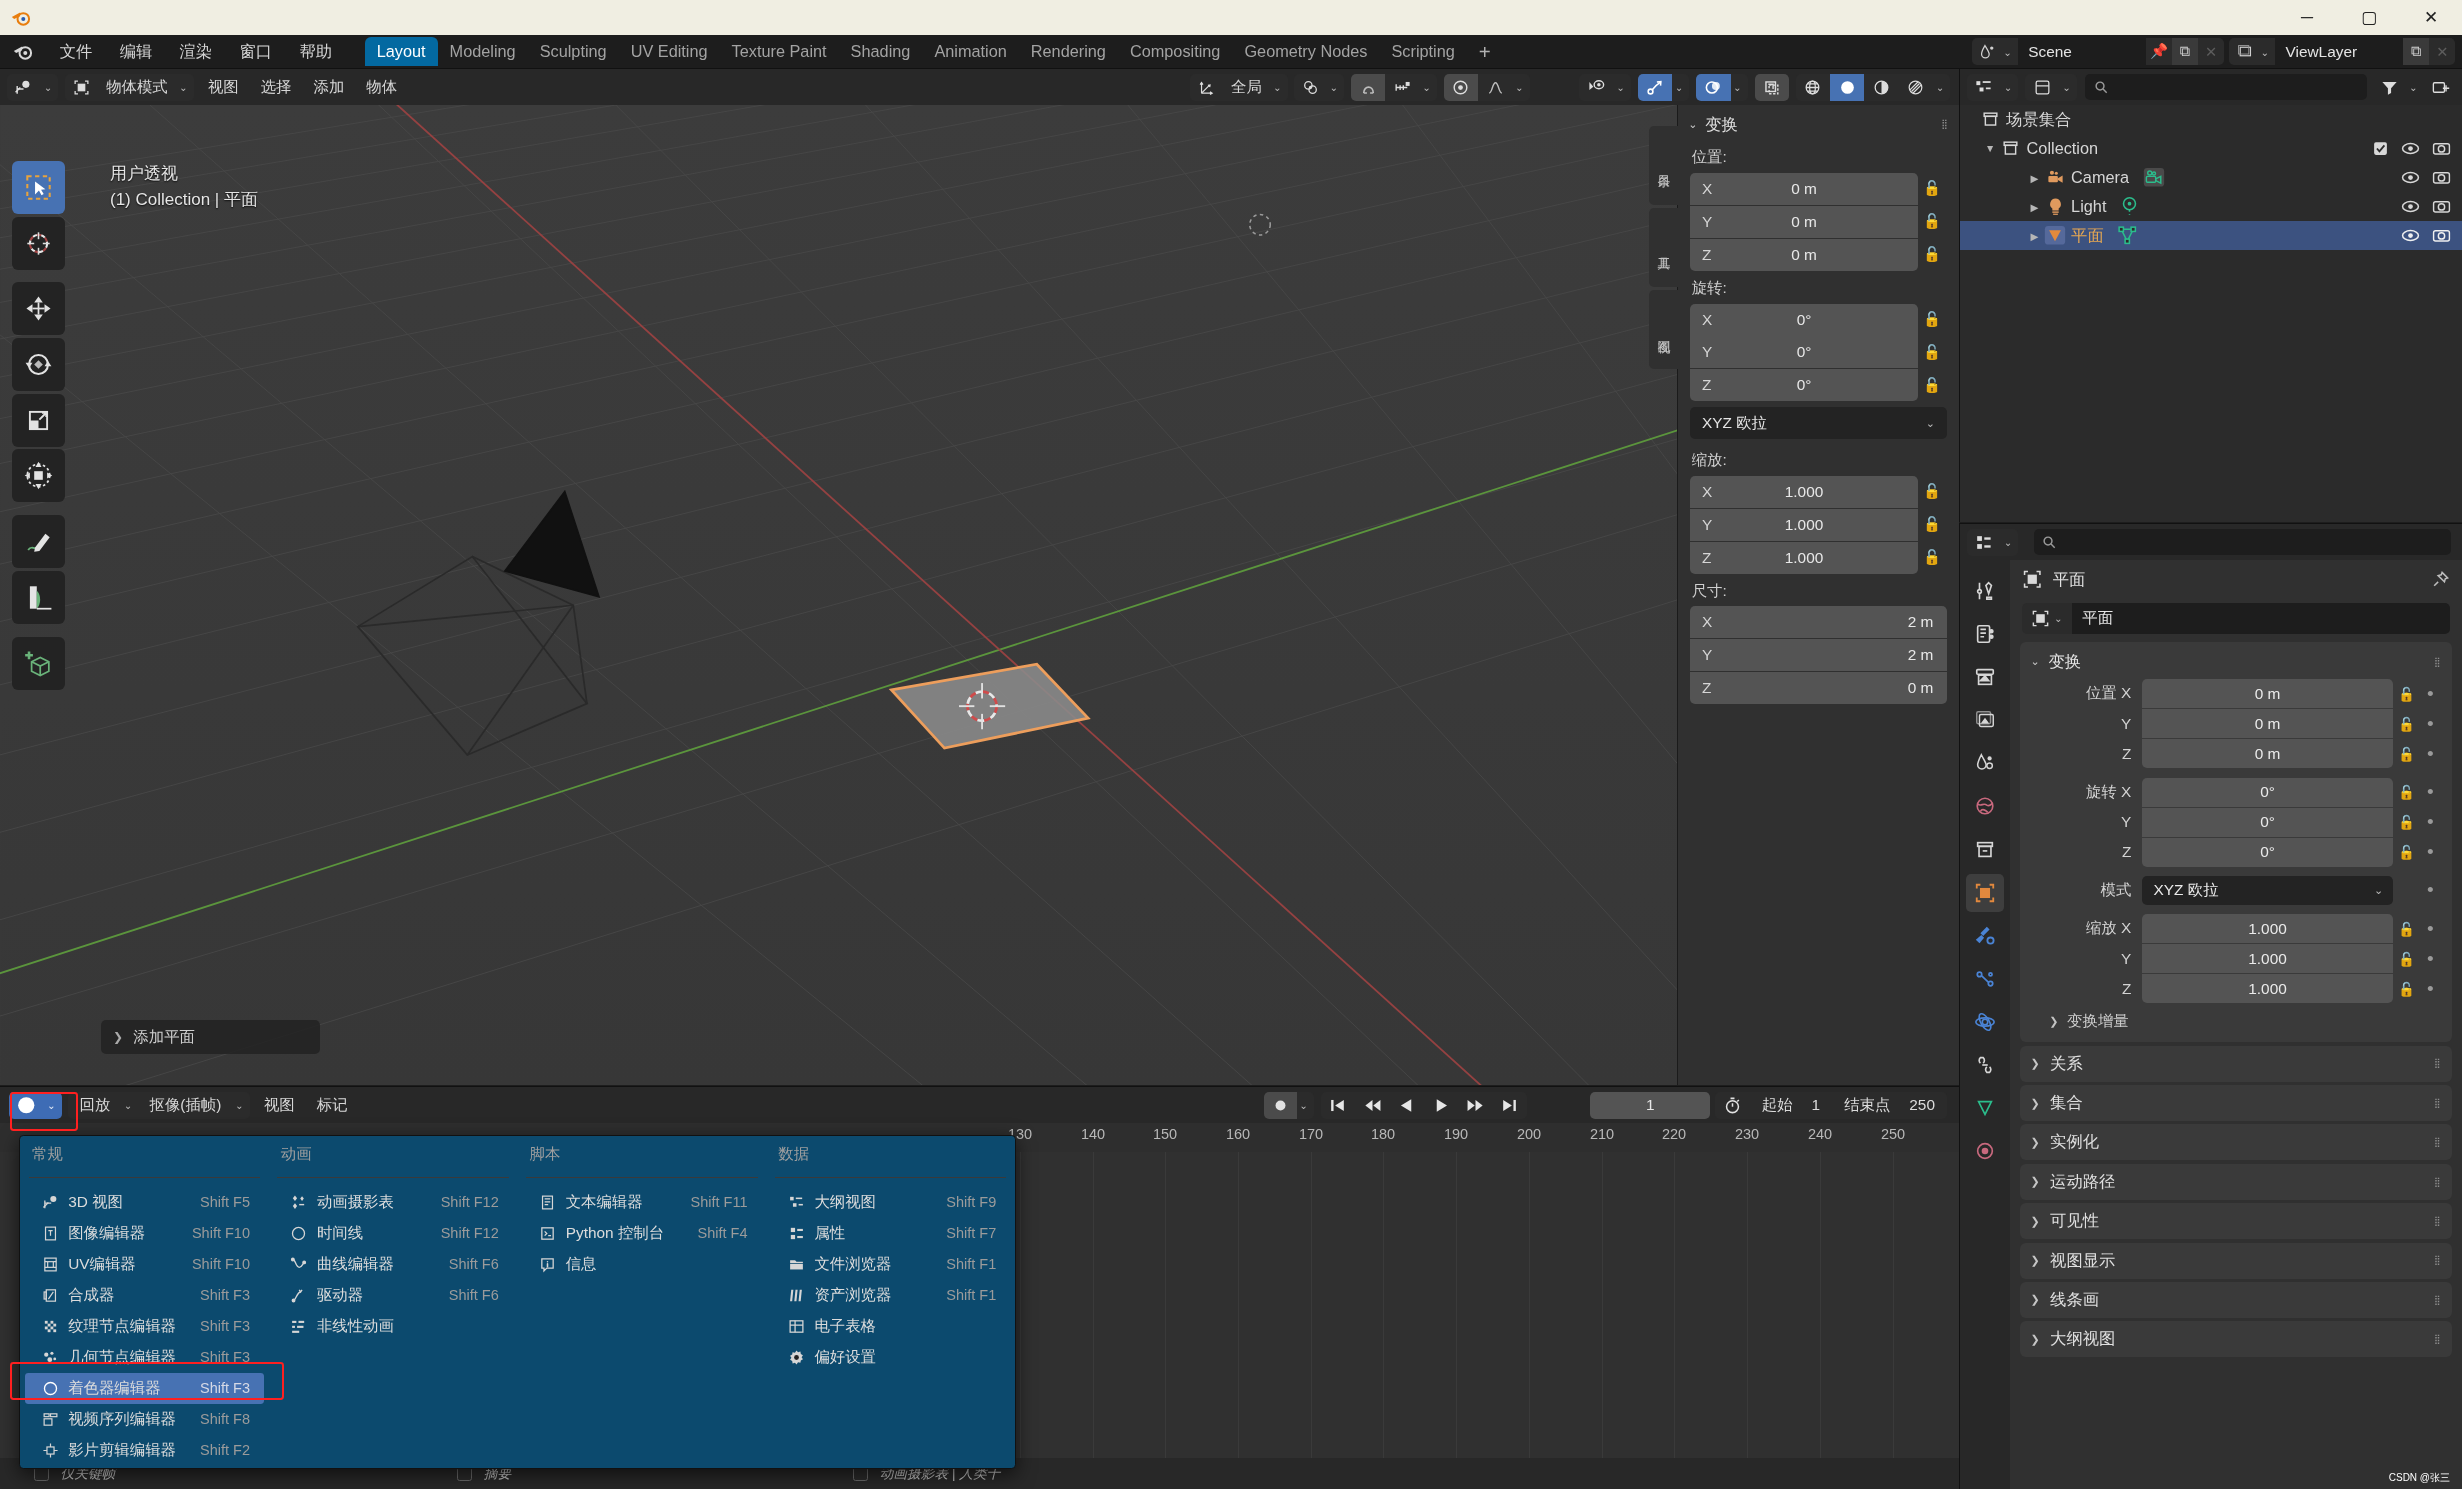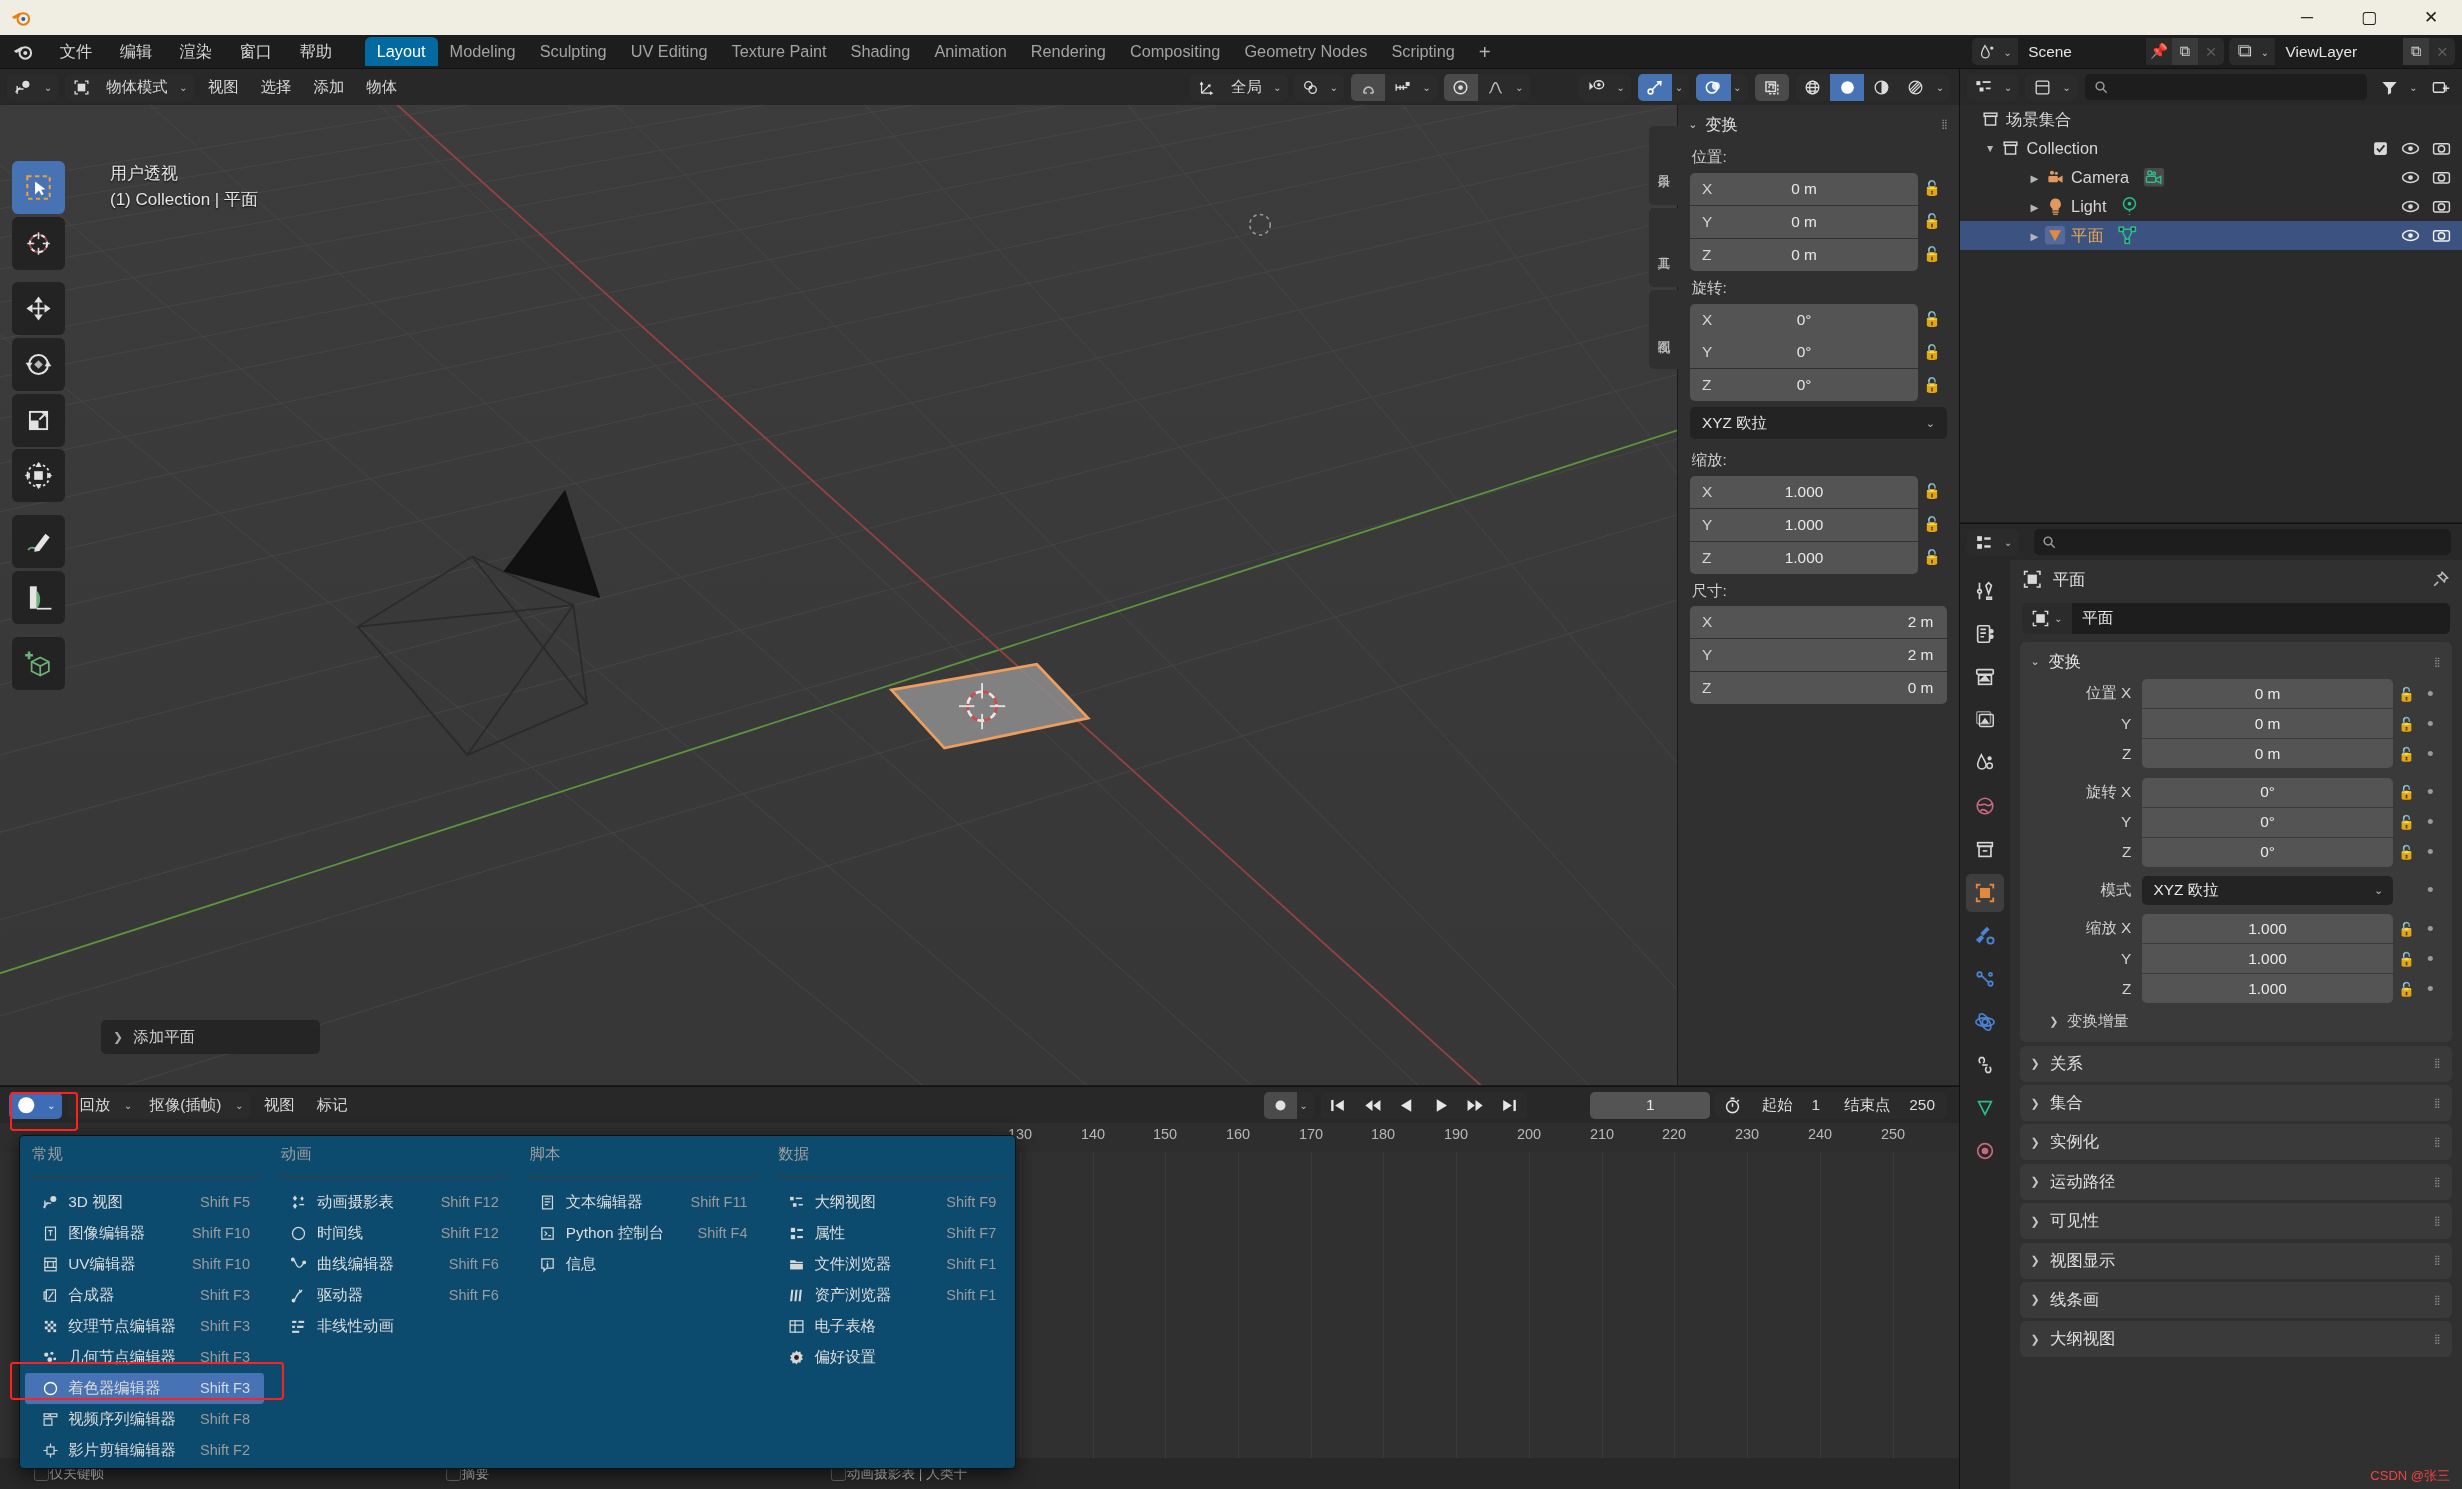--- a/index.html
+++ b/index.html
@@ -208,24 +208,24 @@
   #tl-ruler{
     position:absolute;left:0;top:36px;width:1959px;height:29px;background:#2e2e2e;
   }
   .tick{ position:absolute; top:3.4px; color:#b8b8b8; font-size:14.5px; transform:translateX(-50%); }
   #tl-body{ position:absolute;left:0;top:65px;width:1959px;bottom:32.5px;background:#303030;}
   .vgrid{ position:absolute;top:0;bottom:0;width:0.9px;background:#3a3a3a;}
   #tl-footer{
     position:absolute;left:0;bottom:0;width:1959px;height:32.5px;background:#282828;
     display:flex;align-items:center;color:#c2c2c2;font-size:13.7px;
   }
-  .foot-item{ display:flex;align-items:center;gap:1px;margin-left:34px;}
+  .foot-item{ display:flex;align-items:center;gap:12px;margin-left:34px;font-style:italic;}
   .cbx{ width:14.5px;height:14.5px;border:0.9px solid #6a6a6a;border-radius:2.6px;background:#2b2b2b;}
   .csdn{
-    position:absolute; right:12px; bottom:5.1px; color:#ef4444; font-size:13px;
+    position:absolute; right:12px; bottom:5.1px; color:#ffffff; font-size:10px;
   }
   
   .annot{ position:absolute; border:2.6px solid #ff2020; border-radius:3.4px; z-index:60; pointer-events:none;}
 
   
   #edmenu{
     position:absolute; left:19px; top:1135px; width:997px; height:334px;
     background:#0c4a6e; border:0.9px solid #111; border-radius:4.3px; z-index:55;
     box-shadow:0 5.1px 19px rgba(0,0,0,.6);
   }

